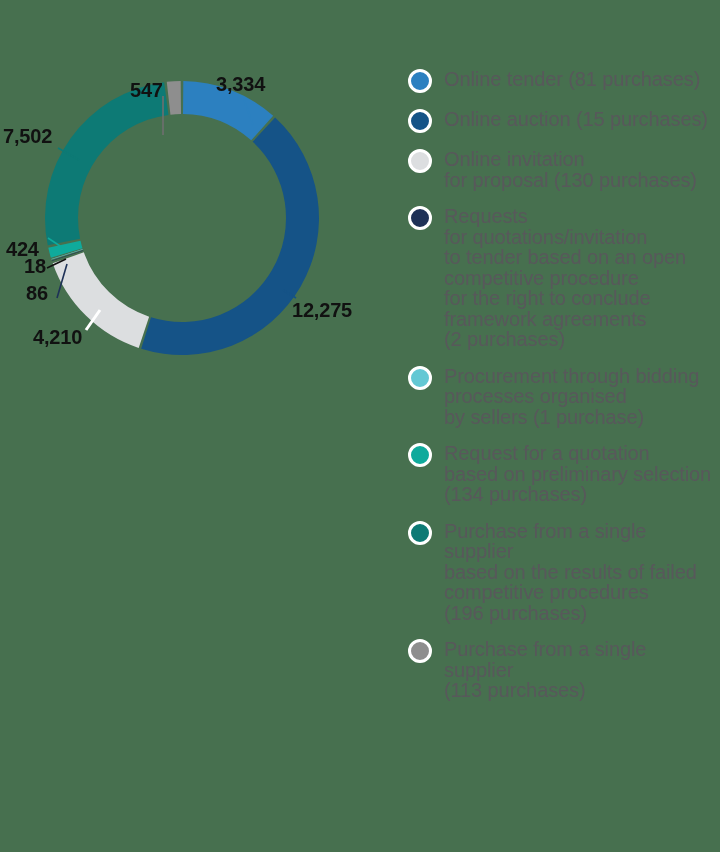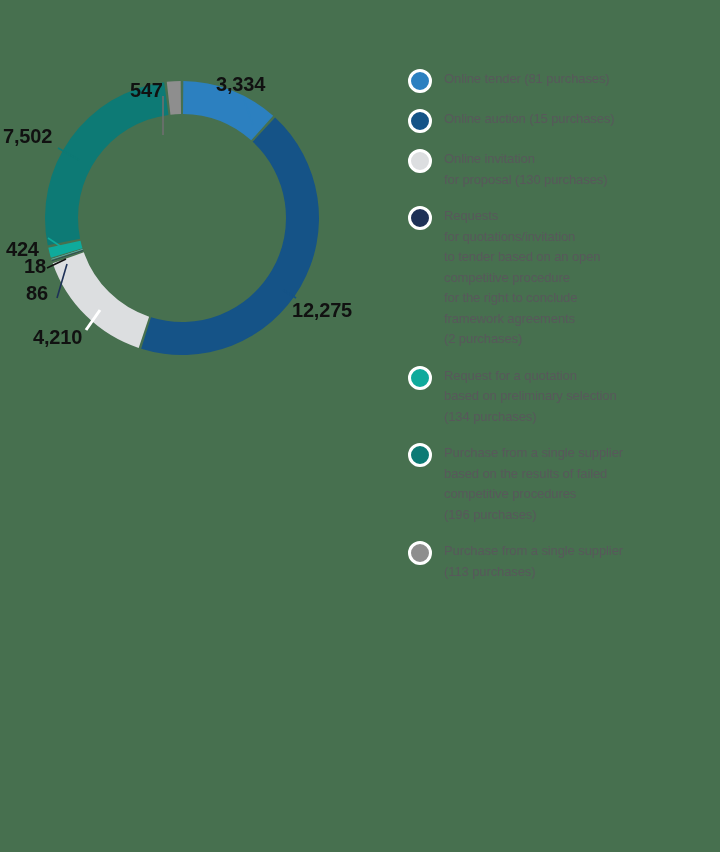--- a/index.html
+++ b/index.html
@@ -49,21 +49,21 @@
   .legend-marker {
     flex: 0 0 auto;
     width: 24px; height: 24px;
     border-radius: 50%;
     border: 3px solid #ffffff;
     margin-right: 12px;
     margin-top: 1px;
   }
   .legend-text {
     color: #58585b;
-    font-size: 13px;
+    font-size: 20px;
     line-height: 20.5px;
     font-weight: 400;
     letter-spacing: -0.1px;
     padding-top: 1px;
     white-space: pre-line;
   }
 </style>
 </head>
 <body>
 
@@ -122,20 +122,26 @@
         <span class="legend-marker" style="background: rgb(30, 49, 87);"></span>
         <span class="legend-text">Requests
 for quotations/invitation
 to tender based on an open
 competitive procedure
 for the right to conclude
 framework agreements
 (2 purchases)</span>
       </div>
       <div class="legend-item">
+        <span class="legend-marker" style="background: rgb(99, 200, 212);"></span>
+        <span class="legend-text">Procurement through bidding
+processes organised
+by sellers (1 purchase)</span>
+      </div>
+      <div class="legend-item">
         <span class="legend-marker" style="background: rgb(15, 170, 156);"></span>
         <span class="legend-text">Request for a quotation
 based on preliminary selection
 (134 purchases)</span>
       </div>
       <div class="legend-item">
         <span class="legend-marker" style="background: rgb(13, 122, 117);"></span>
         <span class="legend-text">Purchase from a single supplier
 based on the results of failed
 competitive procedures

